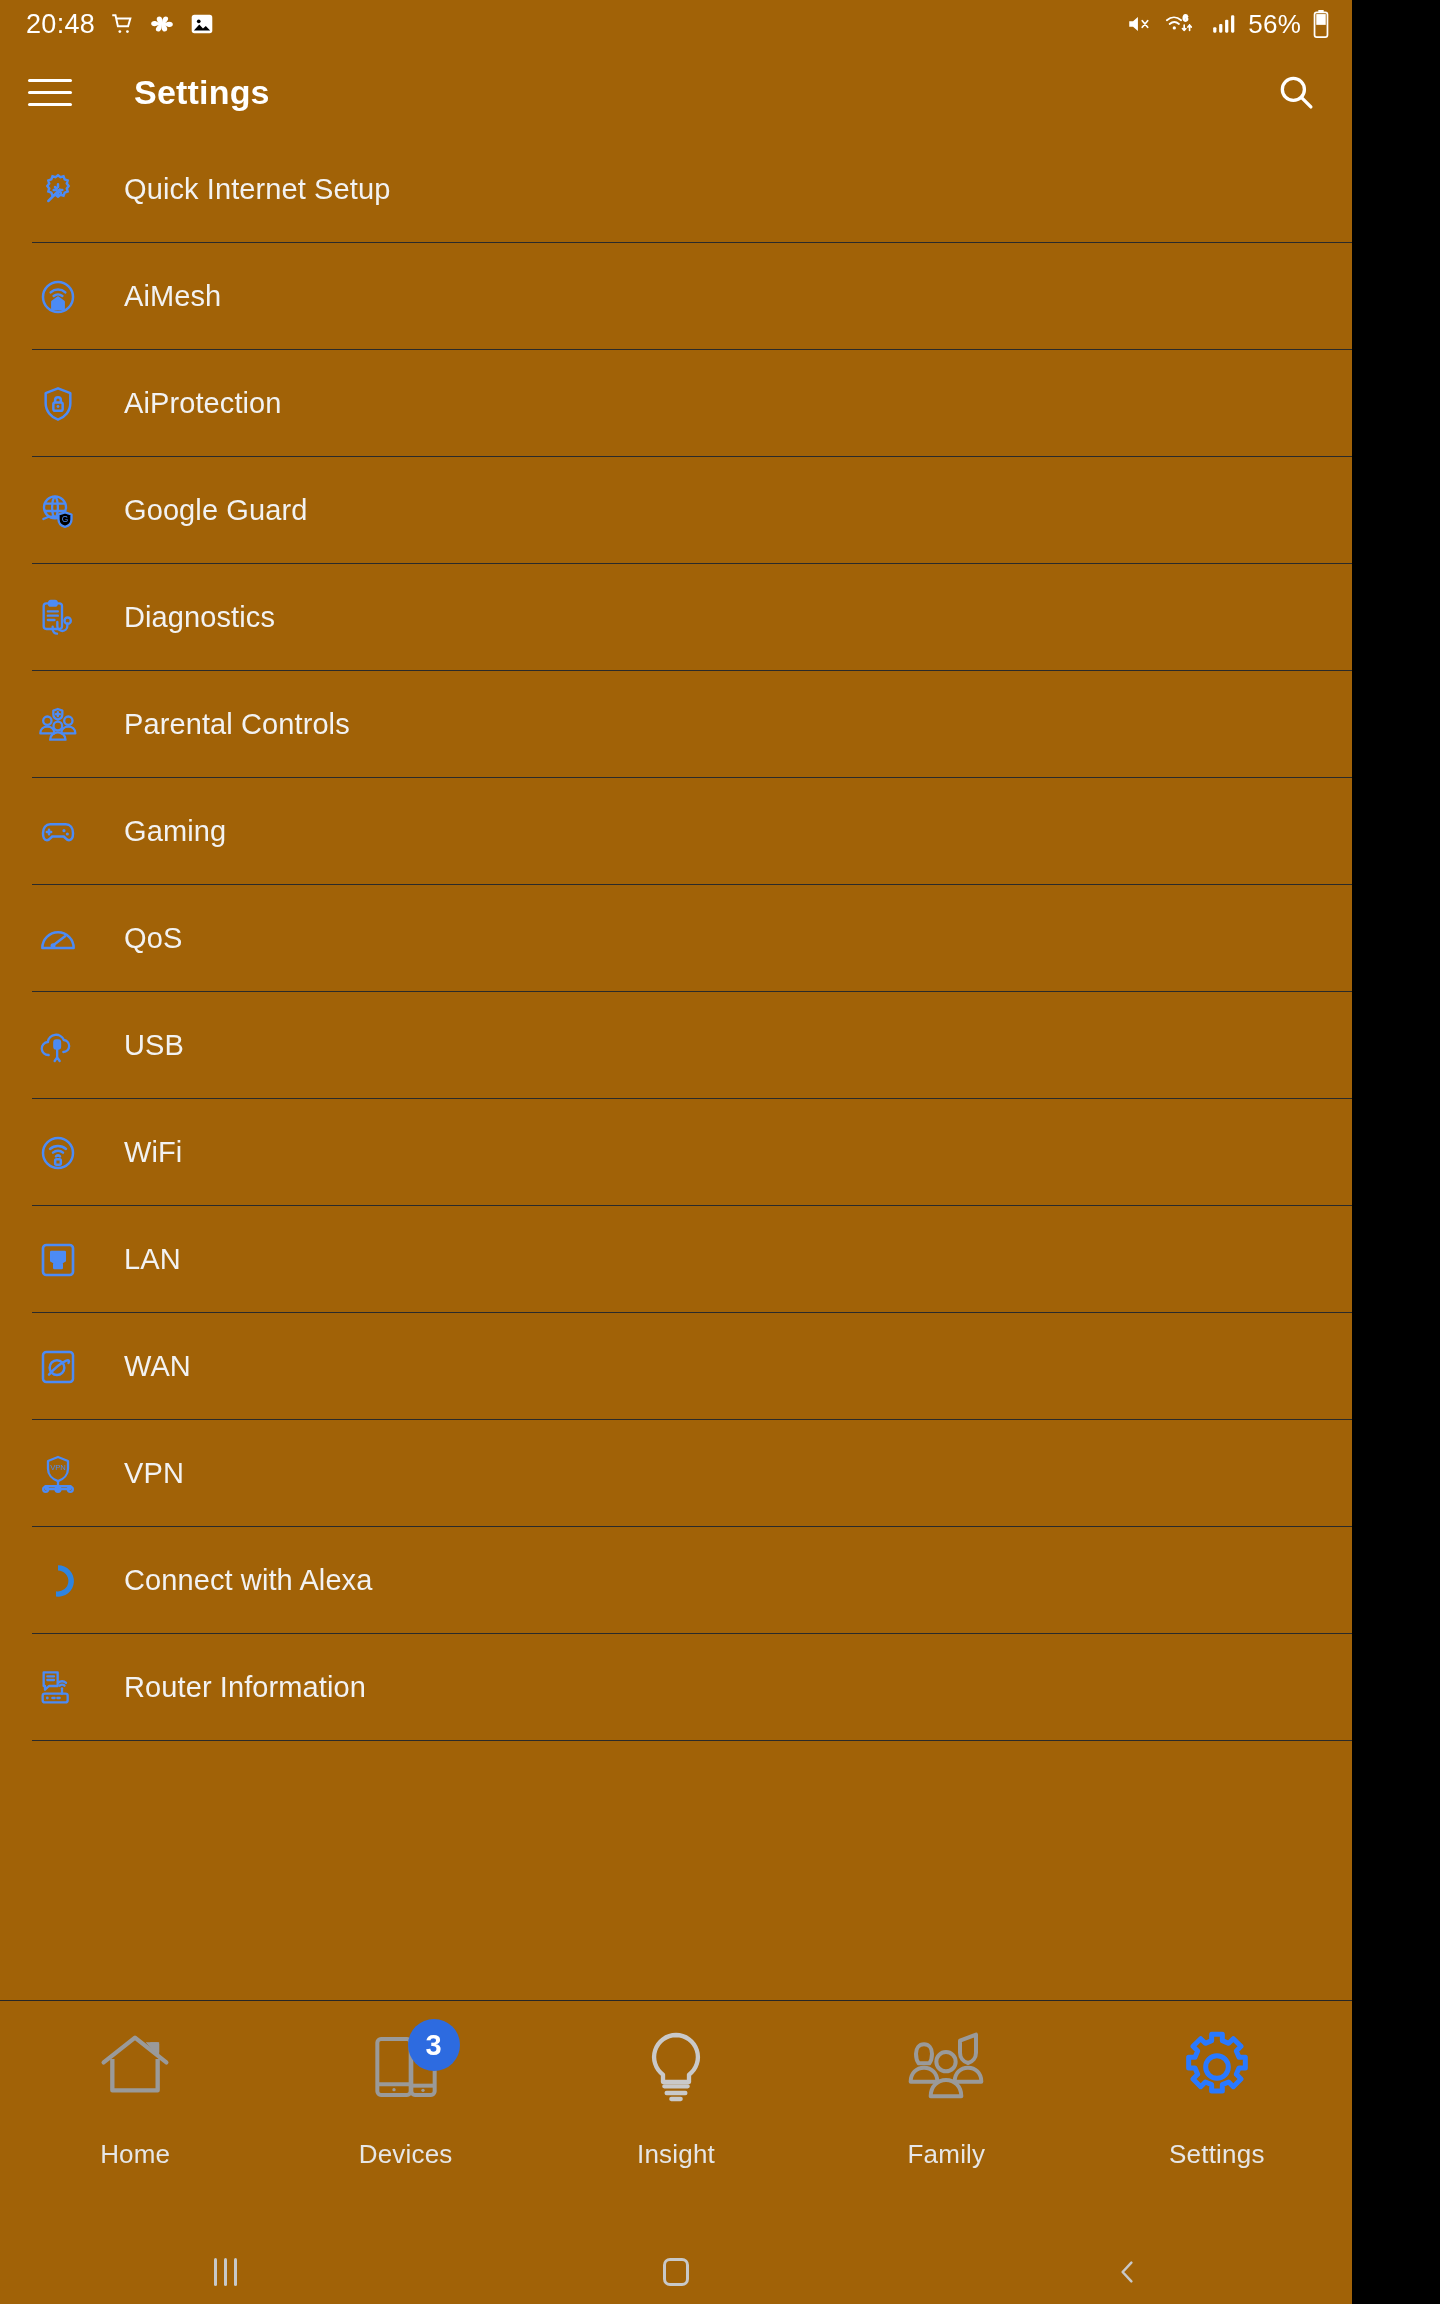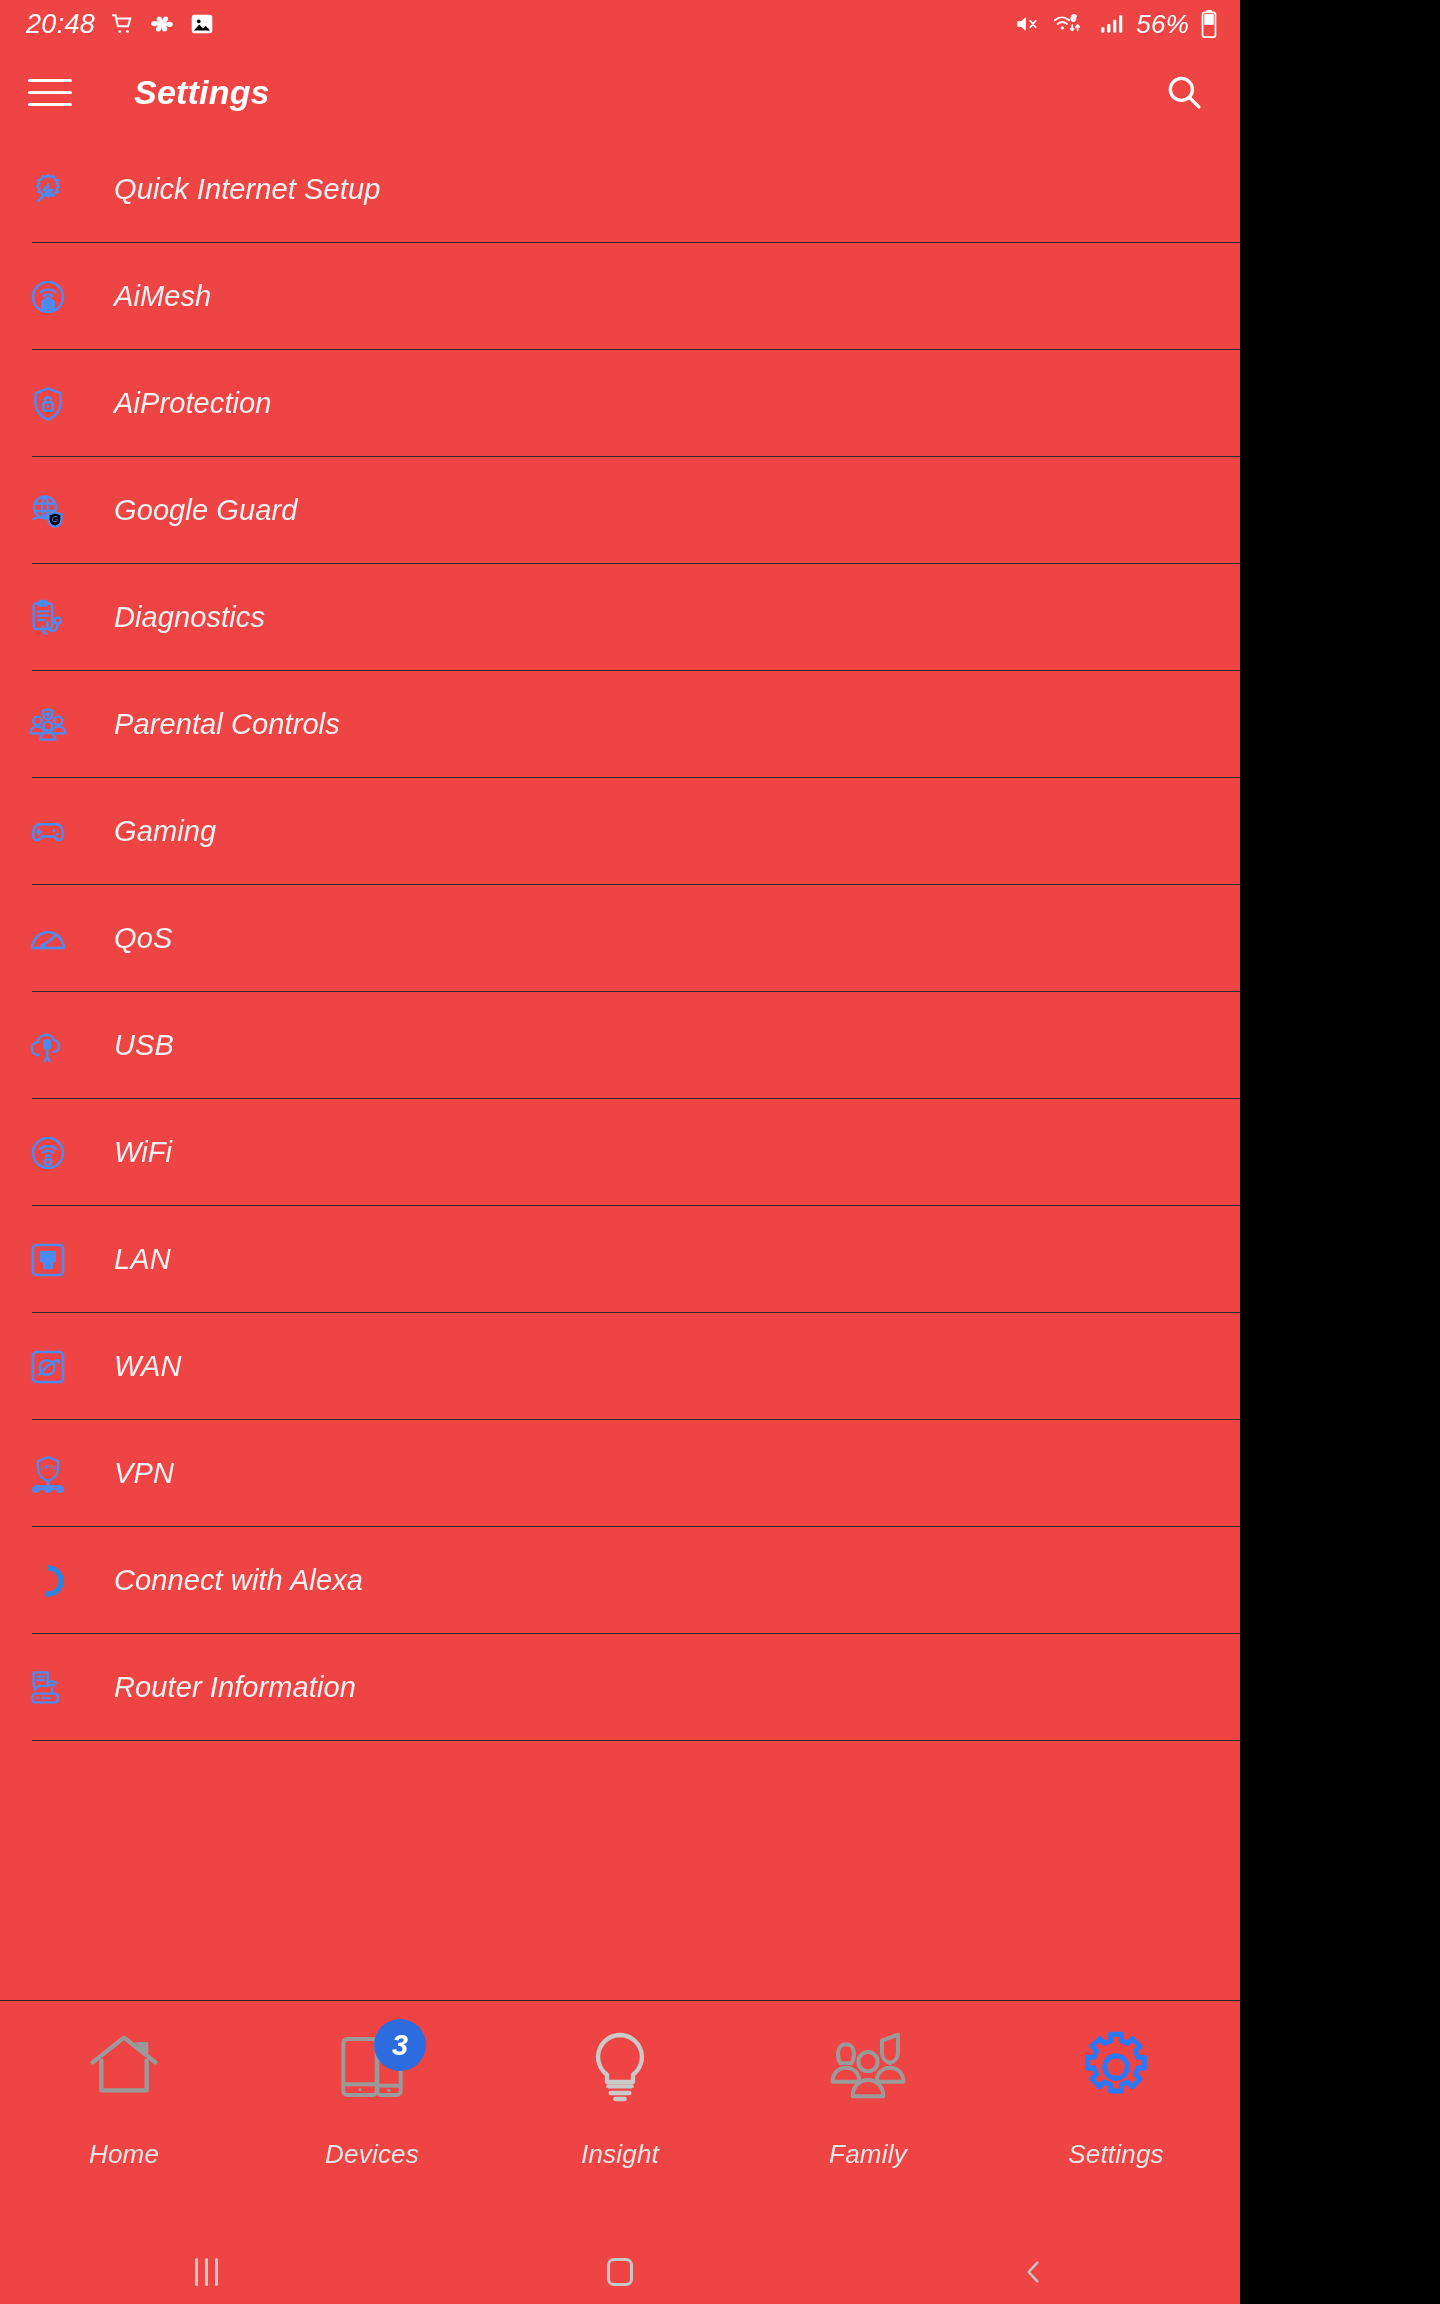--- a/index.html
+++ b/index.html
@@ -2,40 +2,40 @@
 <html><head>
 <meta charset="utf-8">
 <style>
   * { margin:0; padding:0; box-sizing:border-box; }
   html, body {
     width:1440px; height:2304px;
     background:#000;
     font-family:"Liberation Sans", sans-serif;
     overflow:hidden;
   }
-  .screen { position:relative; width:1240px; height:2304px; background:#ef4444; display:flex; flex-direction:column;font-style:italic; }
+  .screen { position:relative; width:1352px; height:2304px; background:#a16207; display:flex; flex-direction:column; }
 
   
   .statusbar { height:48px; display:flex; align-items:center; padding:0 22px 0 26px; flex:0 0 48px; }
   .sb-left { display:flex; align-items:center; gap:14px; }
   .sb-time { color:#fff; font-size:27px; letter-spacing:.3px; }
   .sb-right { margin-left:auto; display:flex; align-items:center; gap:11px; }
   .sb-batt { color:#fff; font-size:26px; letter-spacing:.2px; }
   .ico { display:inline-block; line-height:0; }
 
   
   .appbar { height:88px; flex:0 0 88px; display:flex; align-items:center; padding:0 26px 0 28px; }
   .hamburger { width:54px; height:54px; display:flex; flex-direction:column; justify-content:center; gap:9px; cursor:pointer; }
   .hamburger span { display:block; width:44px; height:3px; background:#fff; border-radius:2px; }
   .title { color:#fff; font-size:34px; font-weight:bold; margin-left:52px; letter-spacing:.2px; }
   .search-btn { margin-left:auto; width:60px; height:60px; display:flex; align-items:center; justify-content:center; cursor:pointer; }
 
   
   .list { flex:1 1 auto; overflow:hidden; }
-  .row { position:relative; height:107px; display:flex; align-items:center; padding-left:24px; cursor:pointer; }
+  .row { position:relative; height:107px; display:flex; align-items:center; padding-left:34px; cursor:pointer; }
   .row::after {
     content:""; position:absolute; left:32px; right:0; bottom:0;
     height:1px; background:#2a2a2a;
   }
   .row .r-icon { width:48px; height:48px; display:flex; align-items:center; justify-content:center; flex:0 0 48px; }
   .row .r-label { color:#f2f2f2; font-size:29px; margin-left:42px; letter-spacing:.1px; }
 
   
   .tabbar {
     flex:0 0 240px; height:240px; display:flex; border-top:1px solid #262626;

